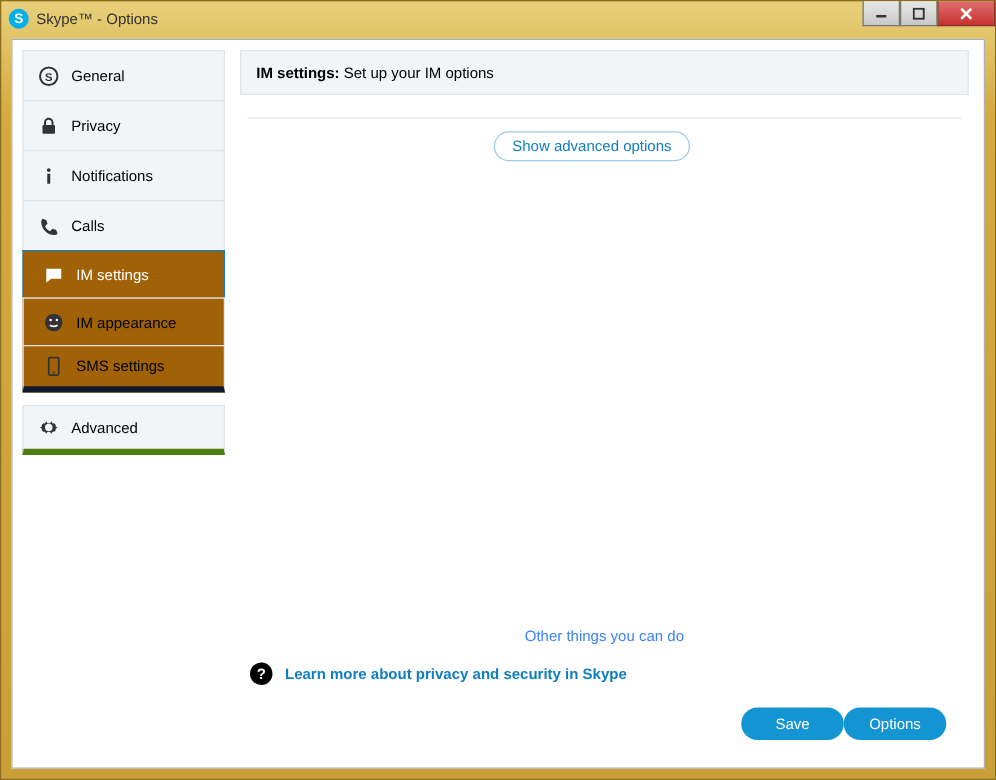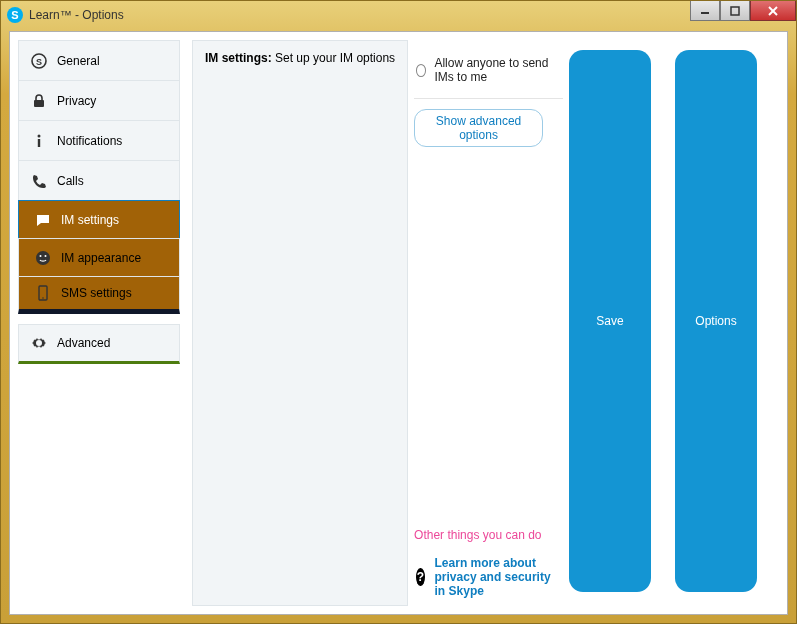--- a/index.html
+++ b/index.html
@@ -96,21 +96,21 @@
 .sidebar-icon {
   width: 16px; height: 16px;
   display: inline-flex; align-items:center; justify-content:center;
   color: #333;
   flex-shrink: 0;
 }
 .sidebar-item.selected .sidebar-icon { color: #fff; }
 .main-panel {
   flex: 1;
   padding: 8px 12px 8px 12px;
-  display: flex; flex-direction: row;
+  display: flex; flex-direction: column;
 }
 .panel-header {
   background: #f2f5f7;
   border: 1px solid #dfe5e9;
   padding: 10px 12px;
   font-size: 12px;
 }
 .panel-header b { font-weight: 600; }
 .panel-body {
   flex: 1;
@@ -126,63 +126,63 @@
   width: 13px; height: 13px;
   border: 1px solid #888; border-radius: 50%;
   display: inline-flex; align-items:center; justify-content:center;
   background: #fff;
 }
 .radio.checked::after {
   content:""; width:7px; height:7px; border-radius:50%;
   background: #0f7ec0;
 }
 .divider { border: none; border-top: 1px solid #e4e4e4; margin: 4px 0 10px 0; }
-.adv-wrap { display:flex; justify-content:flex-start; padding-right:20px; }
+.adv-wrap { display:flex; justify-content:center; padding-right:20px; }
 .adv-btn {
   border: 1px solid #9ccbe6;
   border-radius: 12px;
   padding: 4px 14px;
   color: #0f7ec0;
   font-size: 12px;
   background: #fff;
   cursor: pointer;
 }
 .spacer { flex: 1; }
-.other-title { font-size: 12px; color: #ec4899; margin-bottom: 14px; }
+.other-title { font-size: 12px; color: #3b82f6; margin-bottom: 14px; text-align: center; }
 .learn-row { display:flex; align-items:center; gap:10px; padding-left:2px; margin-bottom: 8px;}
 .help-icon {
   width:18px; height:18px; border-radius:50%;
   background:#000; color:#fff;
   display:inline-flex; align-items:center; justify-content:center;
   font-weight:bold; font-size:12px;
 }
 .learn-link { color:#0f7ec0; font-size:12px; cursor:pointer;font-weight:bold; }
 .footer {
-  display:flex; justify-content:flex-end; gap:24px;
+  display:flex; justify-content:flex-end; gap:0;
   padding: 10px 18px 14px 0;
 }
 .btn-primary {
   min-width: 82px;
   padding: 6px 20px;
   border: none;
   border-radius: 14px;
   background: #1495d3;
   color: #fff;
   font-size: 12px;
   cursor: pointer;
 }
 </style>
 </head>
 <body>
 
 <div class="window-frame">
 
   <div class="titlebar">
     <span class="skype-logo">S</span>
-    <span class="titlebar-text">Learn™ - Options</span>
+    <span class="titlebar-text">Skype™ - Options</span>
     <div class="winbuttons">
       <div class="winbtn">
         <svg width="10" height="10">
             <line x1="1" y1="7" x2="9" y2="7" stroke="#333" stroke-width="2"></line>
           </svg>
       </div>
       <div class="winbtn">
         <svg width="10" height="10">
             <rect x="1" y="1" width="8" height="8" fill="none" stroke="#333" stroke-width="1.5"></rect>
           </svg>
@@ -267,42 +267,38 @@
             <svg viewBox="0 0 16 16" width="16" height="16" fill="currentColor">
                 <rect x="4" y="1" width="8" height="14" rx="1" fill="none" stroke="currentColor" stroke-width="1.4"></rect>
                 <circle cx="8" cy="13" r="0.8"></circle>
               </svg>
           </span>
           <span>SMS settings</span>
         </div>
 
         <div class="sidebar-group-gap"></div>
 
-        <div class="sidebar-item" style="border-bottom:3px solid #4d7c0f">
+        <div class="sidebar-item" style="border-bottom:5px solid #4d7c0f">
           <span class="sidebar-icon">
             <svg viewBox="0 0 16 16" width="16" height="16" fill="currentColor">
                 <path d="M8 5a3 3 0 100 6 3 3 0 000-6zm7 3l-1.5.9.1 1.2-1.3 1.3-1.2-.1L10 13l-.9-1.5h-2.2L6 13l-1.1-1.7-1.2.1-1.3-1.3.1-1.2L1 8l1.5-.9-.1-1.2 1.3-1.3 1.2.1L6 3l.9 1.5h2.2L10 3l1.1 1.7 1.2-.1 1.3 1.3-.1 1.2z"></path>
               </svg>
           </span>
           <span>Advanced</span>
         </div>
 
       </div>
 
       <div class="main-panel">
         <div class="panel-header">
           <b>IM settings:</b><span> Set up your IM options</span>
         </div>
 
         <div class="panel-body">
 
-          <label class="radio-row">
-            <span class="radio"></span>
-            <span>Allow anyone to send IMs to me</span>
-          </label>
 
 
           <hr class="divider">
 
           <div class="adv-wrap">
             <button class="adv-btn">Show advanced options</button>
           </div>
 
           <div class="spacer"></div>
 

